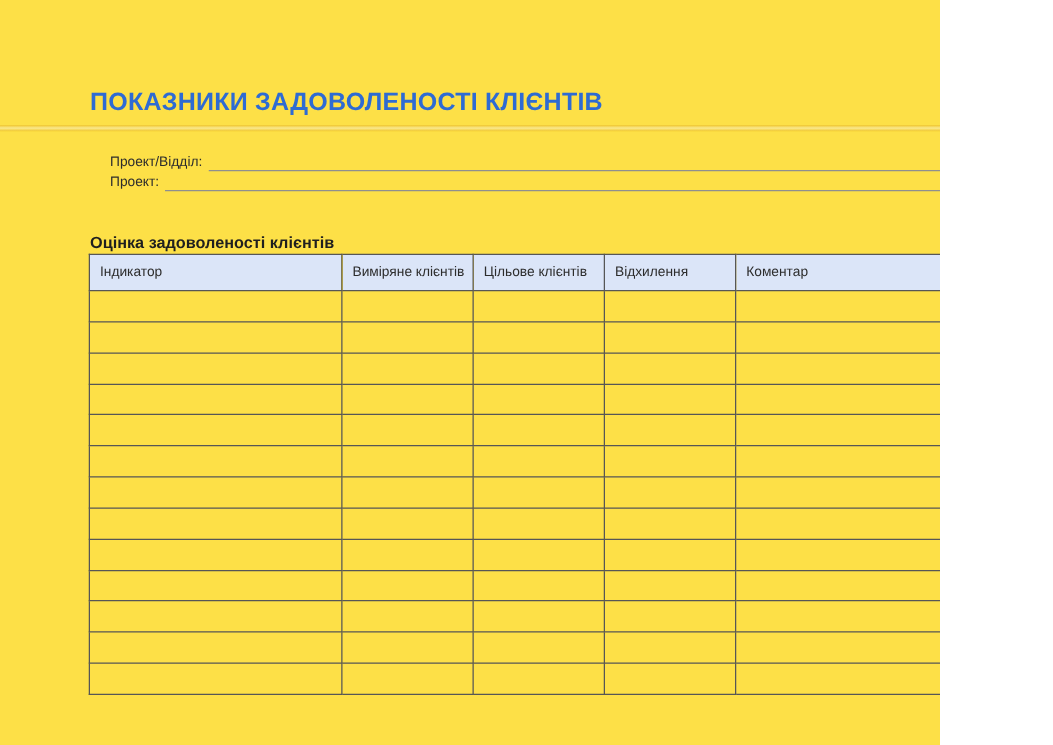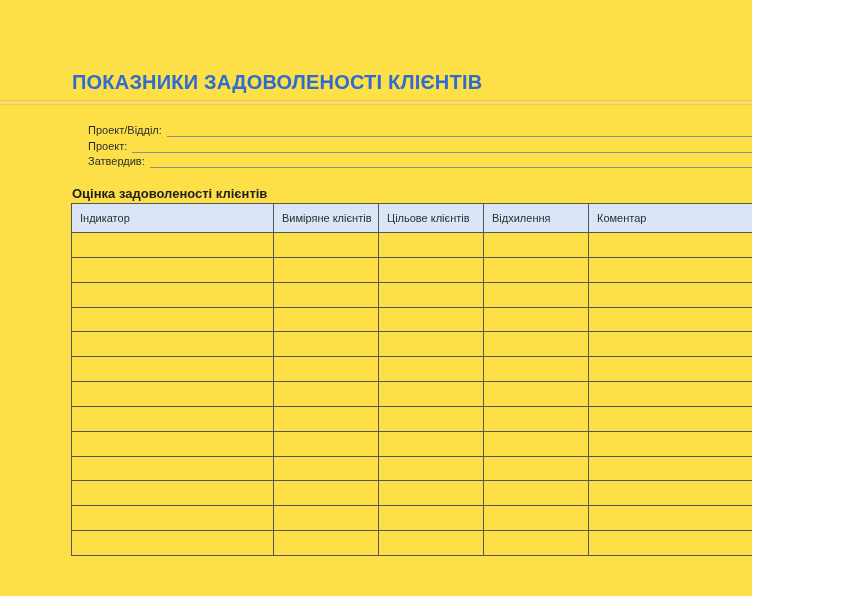--- a/index.html
+++ b/index.html
@@ -112,24 +112,20 @@
 
   <div class="accent-rule"></div>
 
   <div class="meta-form">
     <div class="form-row">
       <span class="form-label">Проект/Відділ:</span>
       <span class="fill-line"></span>
     </div>
     <div class="form-row">
       <span class="form-label">Проект:</span>
-      <span class="fill-line"></span>
-    </div>
-    <div class="form-row">
-      <span class="form-label">Затвердив:</span>
       <span class="fill-line"></span>
     </div>
   </div>
 
   <div class="section-title">Оцінка задоволеності клієнтів</div>
 
   <table class="sat-table">
     <colgroup>
       <col style="width:202px">
       <col style="width:105px">

